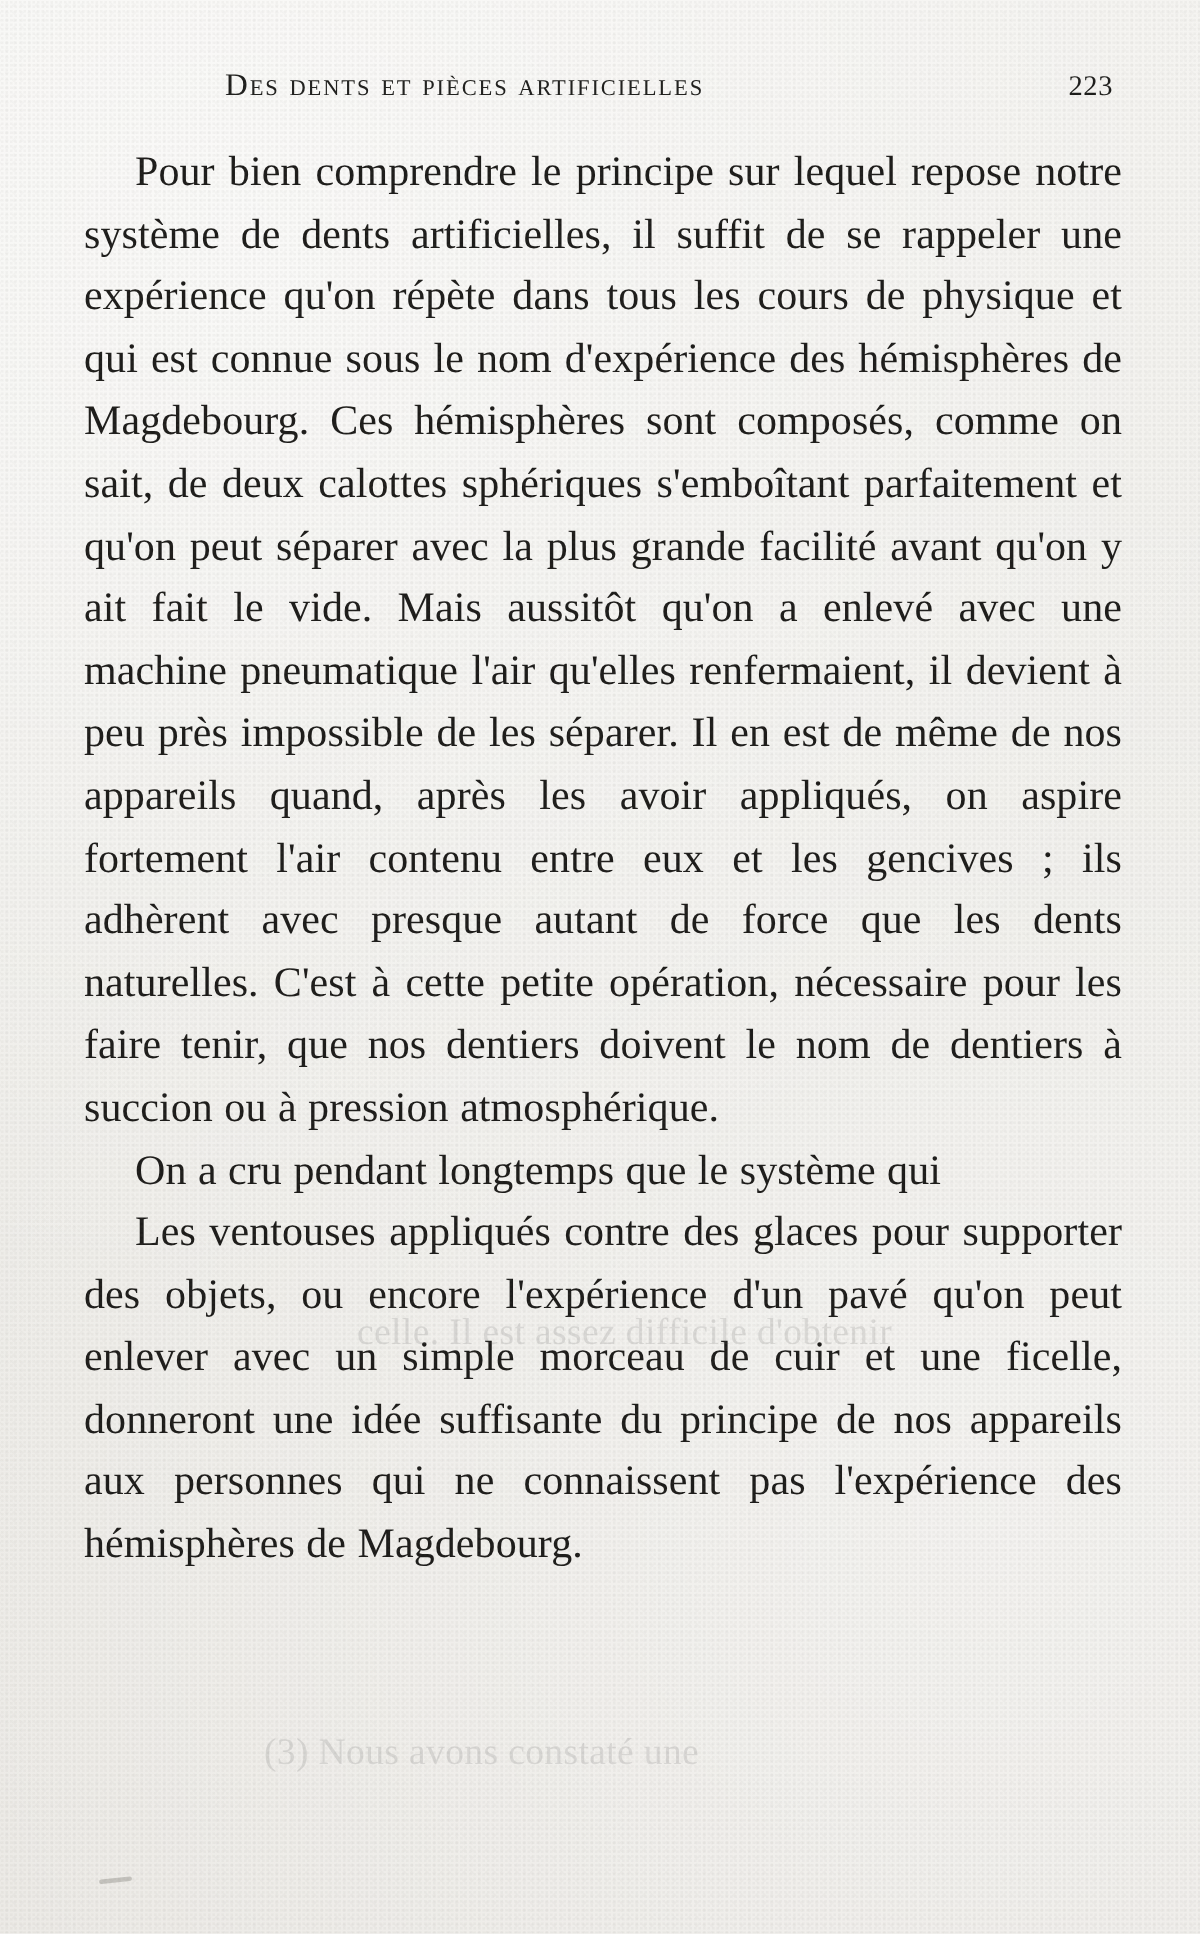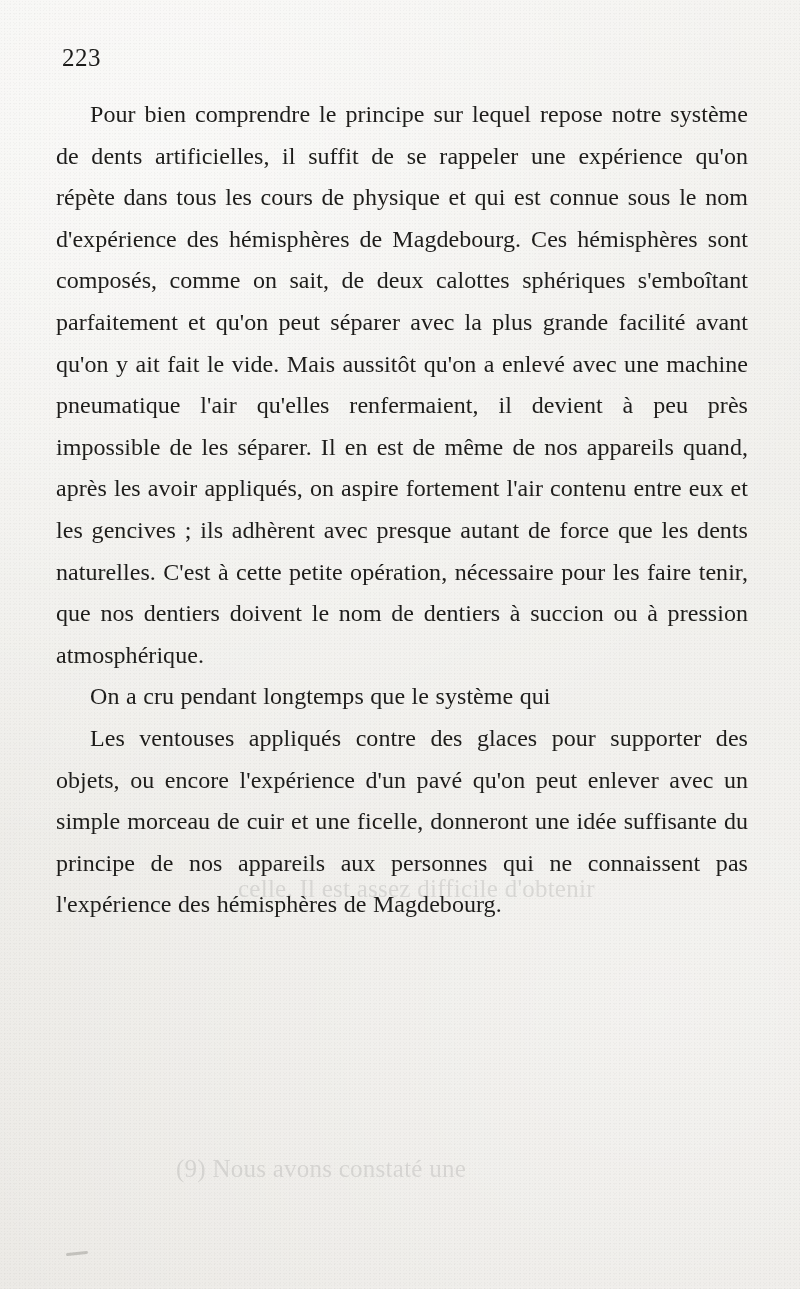--- a/index.html
+++ b/index.html
@@ -52,35 +52,35 @@
     font-size: 21px;
     color: #20201e;
     white-space: nowrap;
     text-transform: lowercase;
     padding-left: 88px;
   }
   .running-title::first-letter {
     text-transform: uppercase;
   }
   .folio {
-    font-size: 25px;
+    font-size: 19px;
     letter-spacing: 0.02em;
     color: #1c1c1a;
     padding-right: 6px;
     text-align: right;
   }
   .body-text {
     position: absolute;
     top: 94px;
     left: 56px;
     width: 692px;
   }
   p.para {
     margin: 0 0 0 0;
-    font-size: 24px;
+    font-size: 28px;
     line-height: 41.6px;
     text-align: justify;
     text-justify: inter-word;
     text-indent: 34px;
     color: #1d1c1a;
     letter-spacing: 0.002em;
     word-spacing: 0.02em;
   }
   p.para:last-child {
     margin-bottom: 0;
@@ -107,27 +107,28 @@
     transform: rotate(-6deg);
     border-radius: 2px;
   }
 </style>
 </head>
 <body>
 
 <div class="page">
 
   <div class="header">
+    <div class="running-title">DES DENTS ET PIÈCES ARTIFICIELLES</div>
     <div class="folio">223</div>
   </div>
 
   <div class="body-text">
     <p class="para">Pour bien comprendre le principe sur lequel repose notre système de dents artificielles, il suffit de se rappeler une expérience qu'on répète dans tous les cours de physique et qui est connue sous le nom d'expérience des hémisphères de Magdebourg. Ces hémisphères sont composés, comme on sait, de deux calottes sphériques s'emboîtant parfaitement et qu'on peut séparer avec la plus grande facilité avant qu'on y ait fait le vide. Mais aussitôt qu'on a enlevé avec une machine pneumatique l'air qu'elles renfermaient, il devient à peu près impossible de les séparer. Il en est de même de nos appareils quand, après les avoir appliqués, on aspire fortement l'air contenu entre eux et les gencives ; ils adhèrent avec presque autant de force que les dents naturelles. C'est à cette petite opération, nécessaire pour les faire tenir, que nos dentiers doivent le nom de dentiers à succion ou à pression atmosphérique.</p>
     <p class="para">On a cru pendant longtemps que le système qui</p>
     <p class="para">Les ventouses appliqués contre des glaces pour supporter des objets, ou encore l'expérience d'un pavé qu'on peut enlever avec un simple morceau de cuir et une ficelle, donneront une idée suffisante du principe de nos appareils aux personnes qui ne connaissent pas l'expérience des hémisphères de Magdebourg.</p>
   </div>
 
   <div class="ghost ghost-1">celle. Il est assez difficile d'obtenir</div>
-  <div class="ghost ghost-2">(9) Nous avons constaté une</div>
+  <div class="ghost ghost-2">(3) Nous avons constaté une</div>
 
   <div class="edge-mark"></div>
 
 </div>
 
 </body></html>

